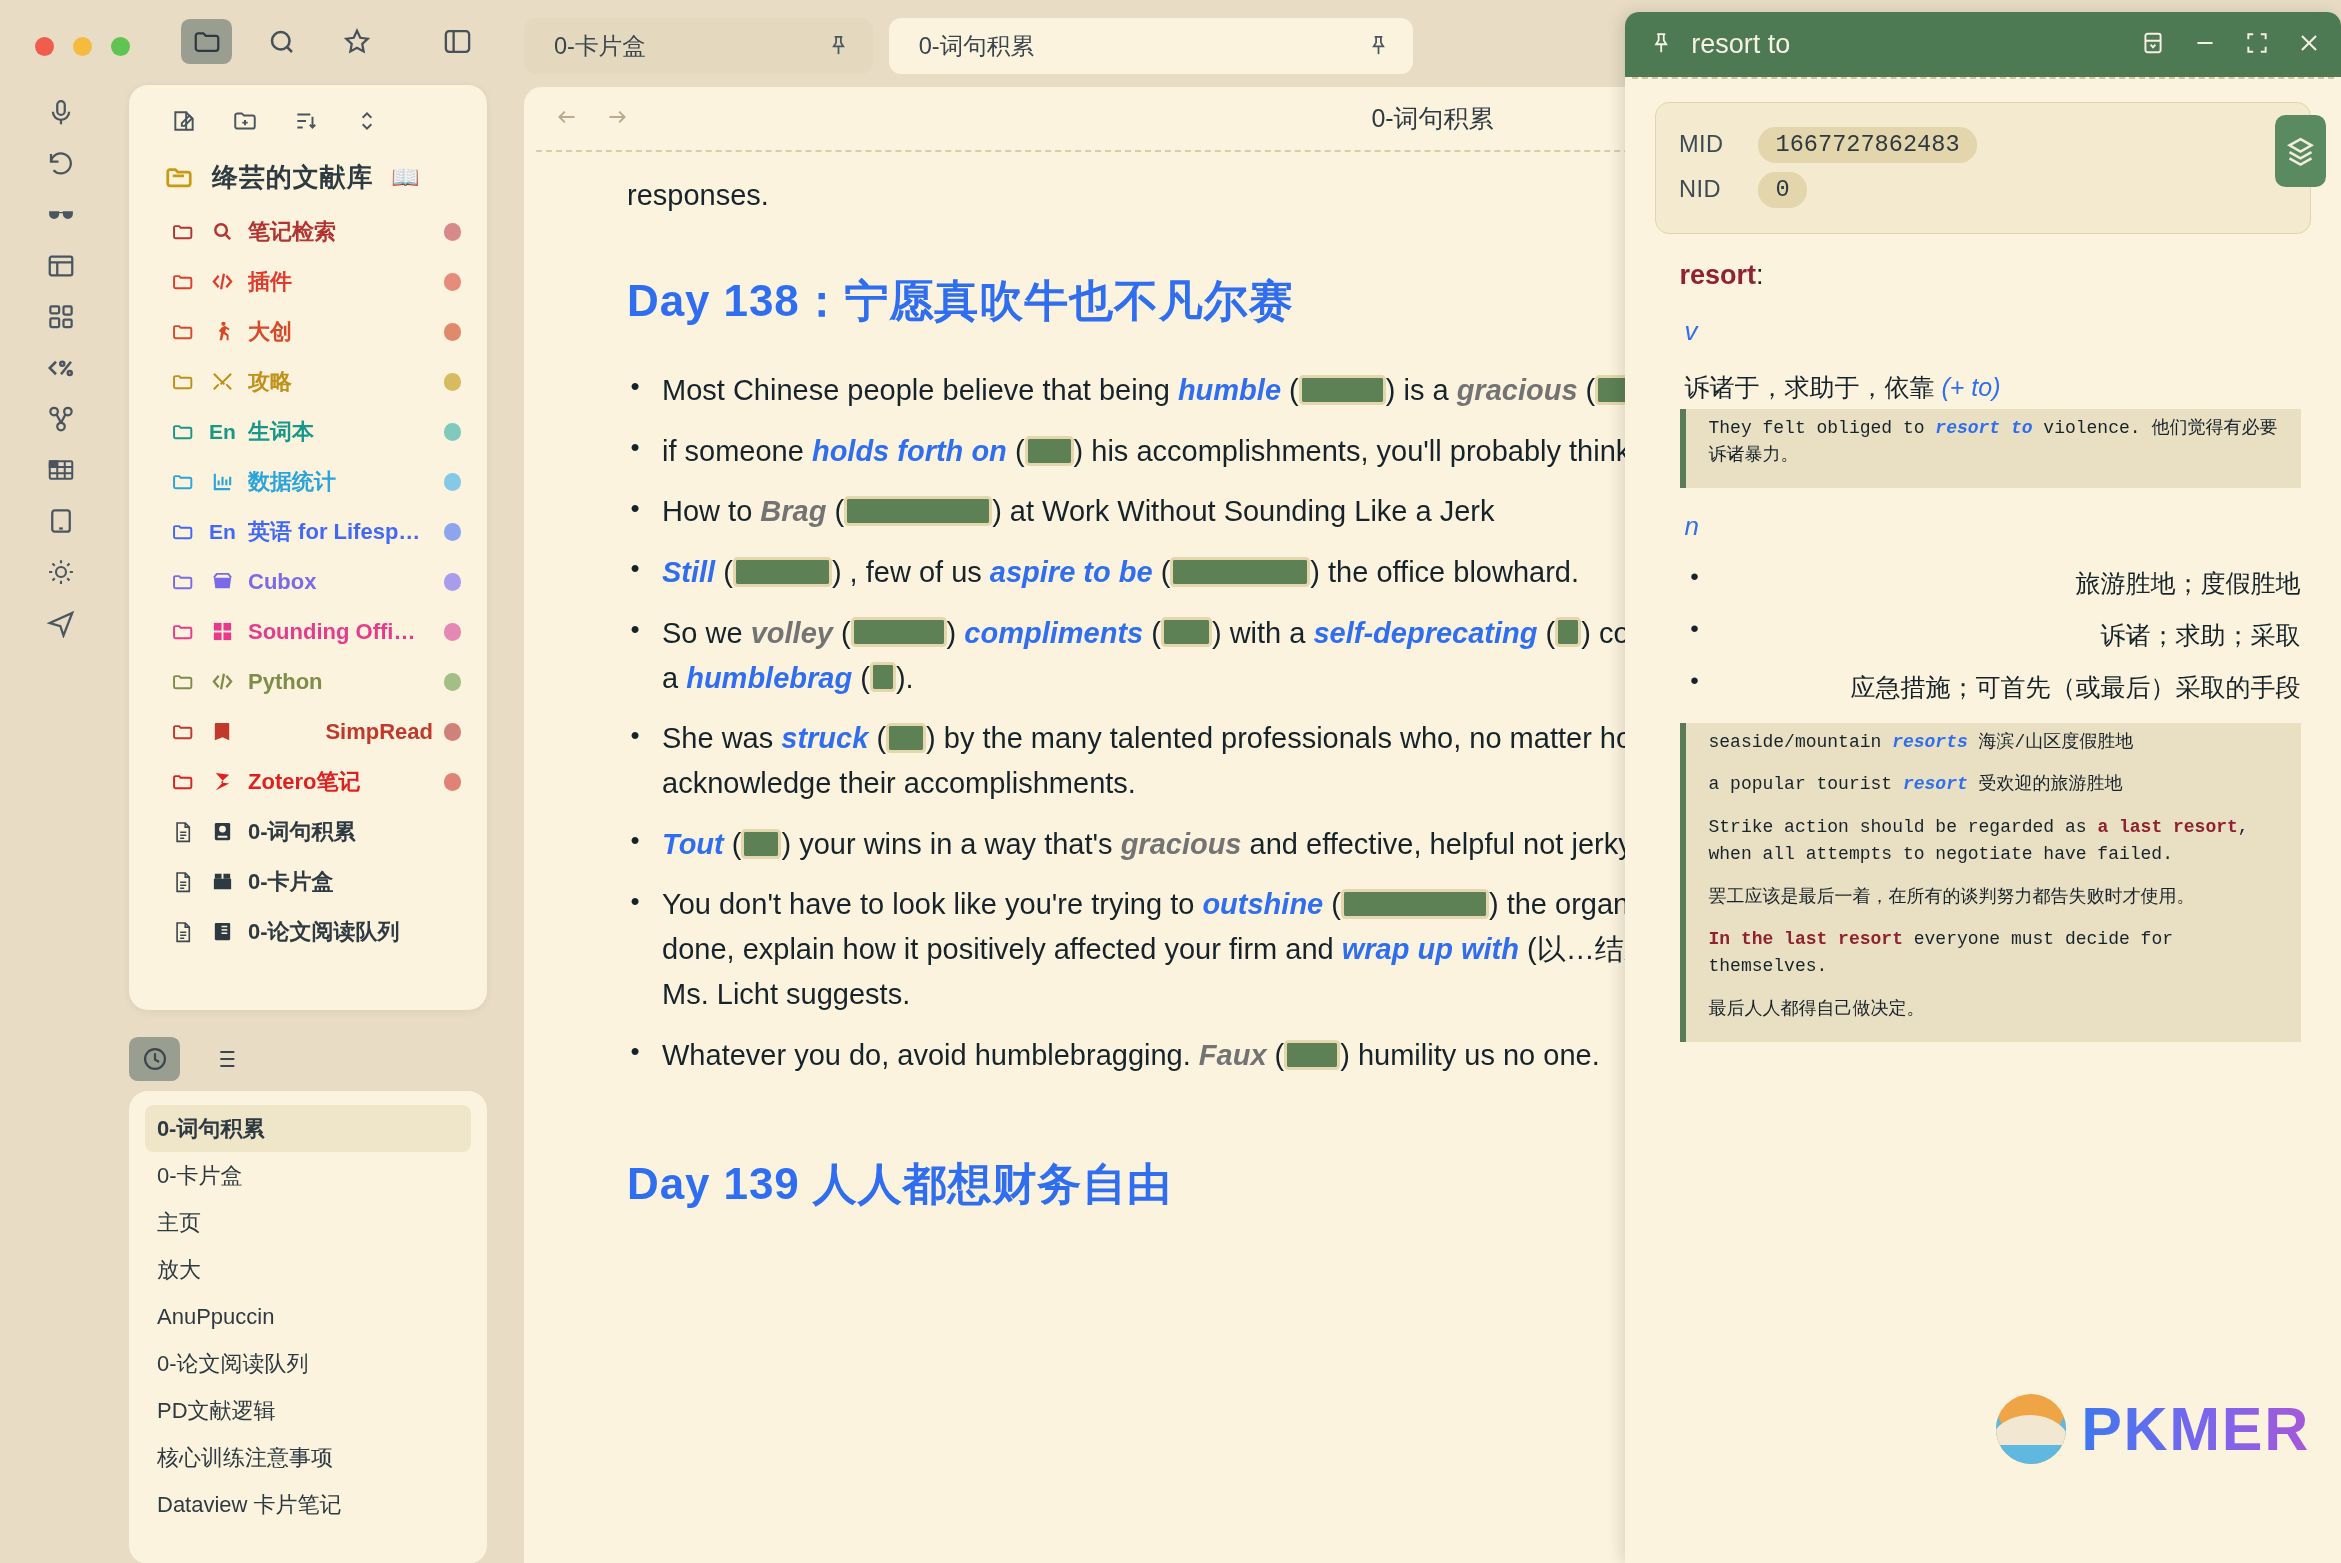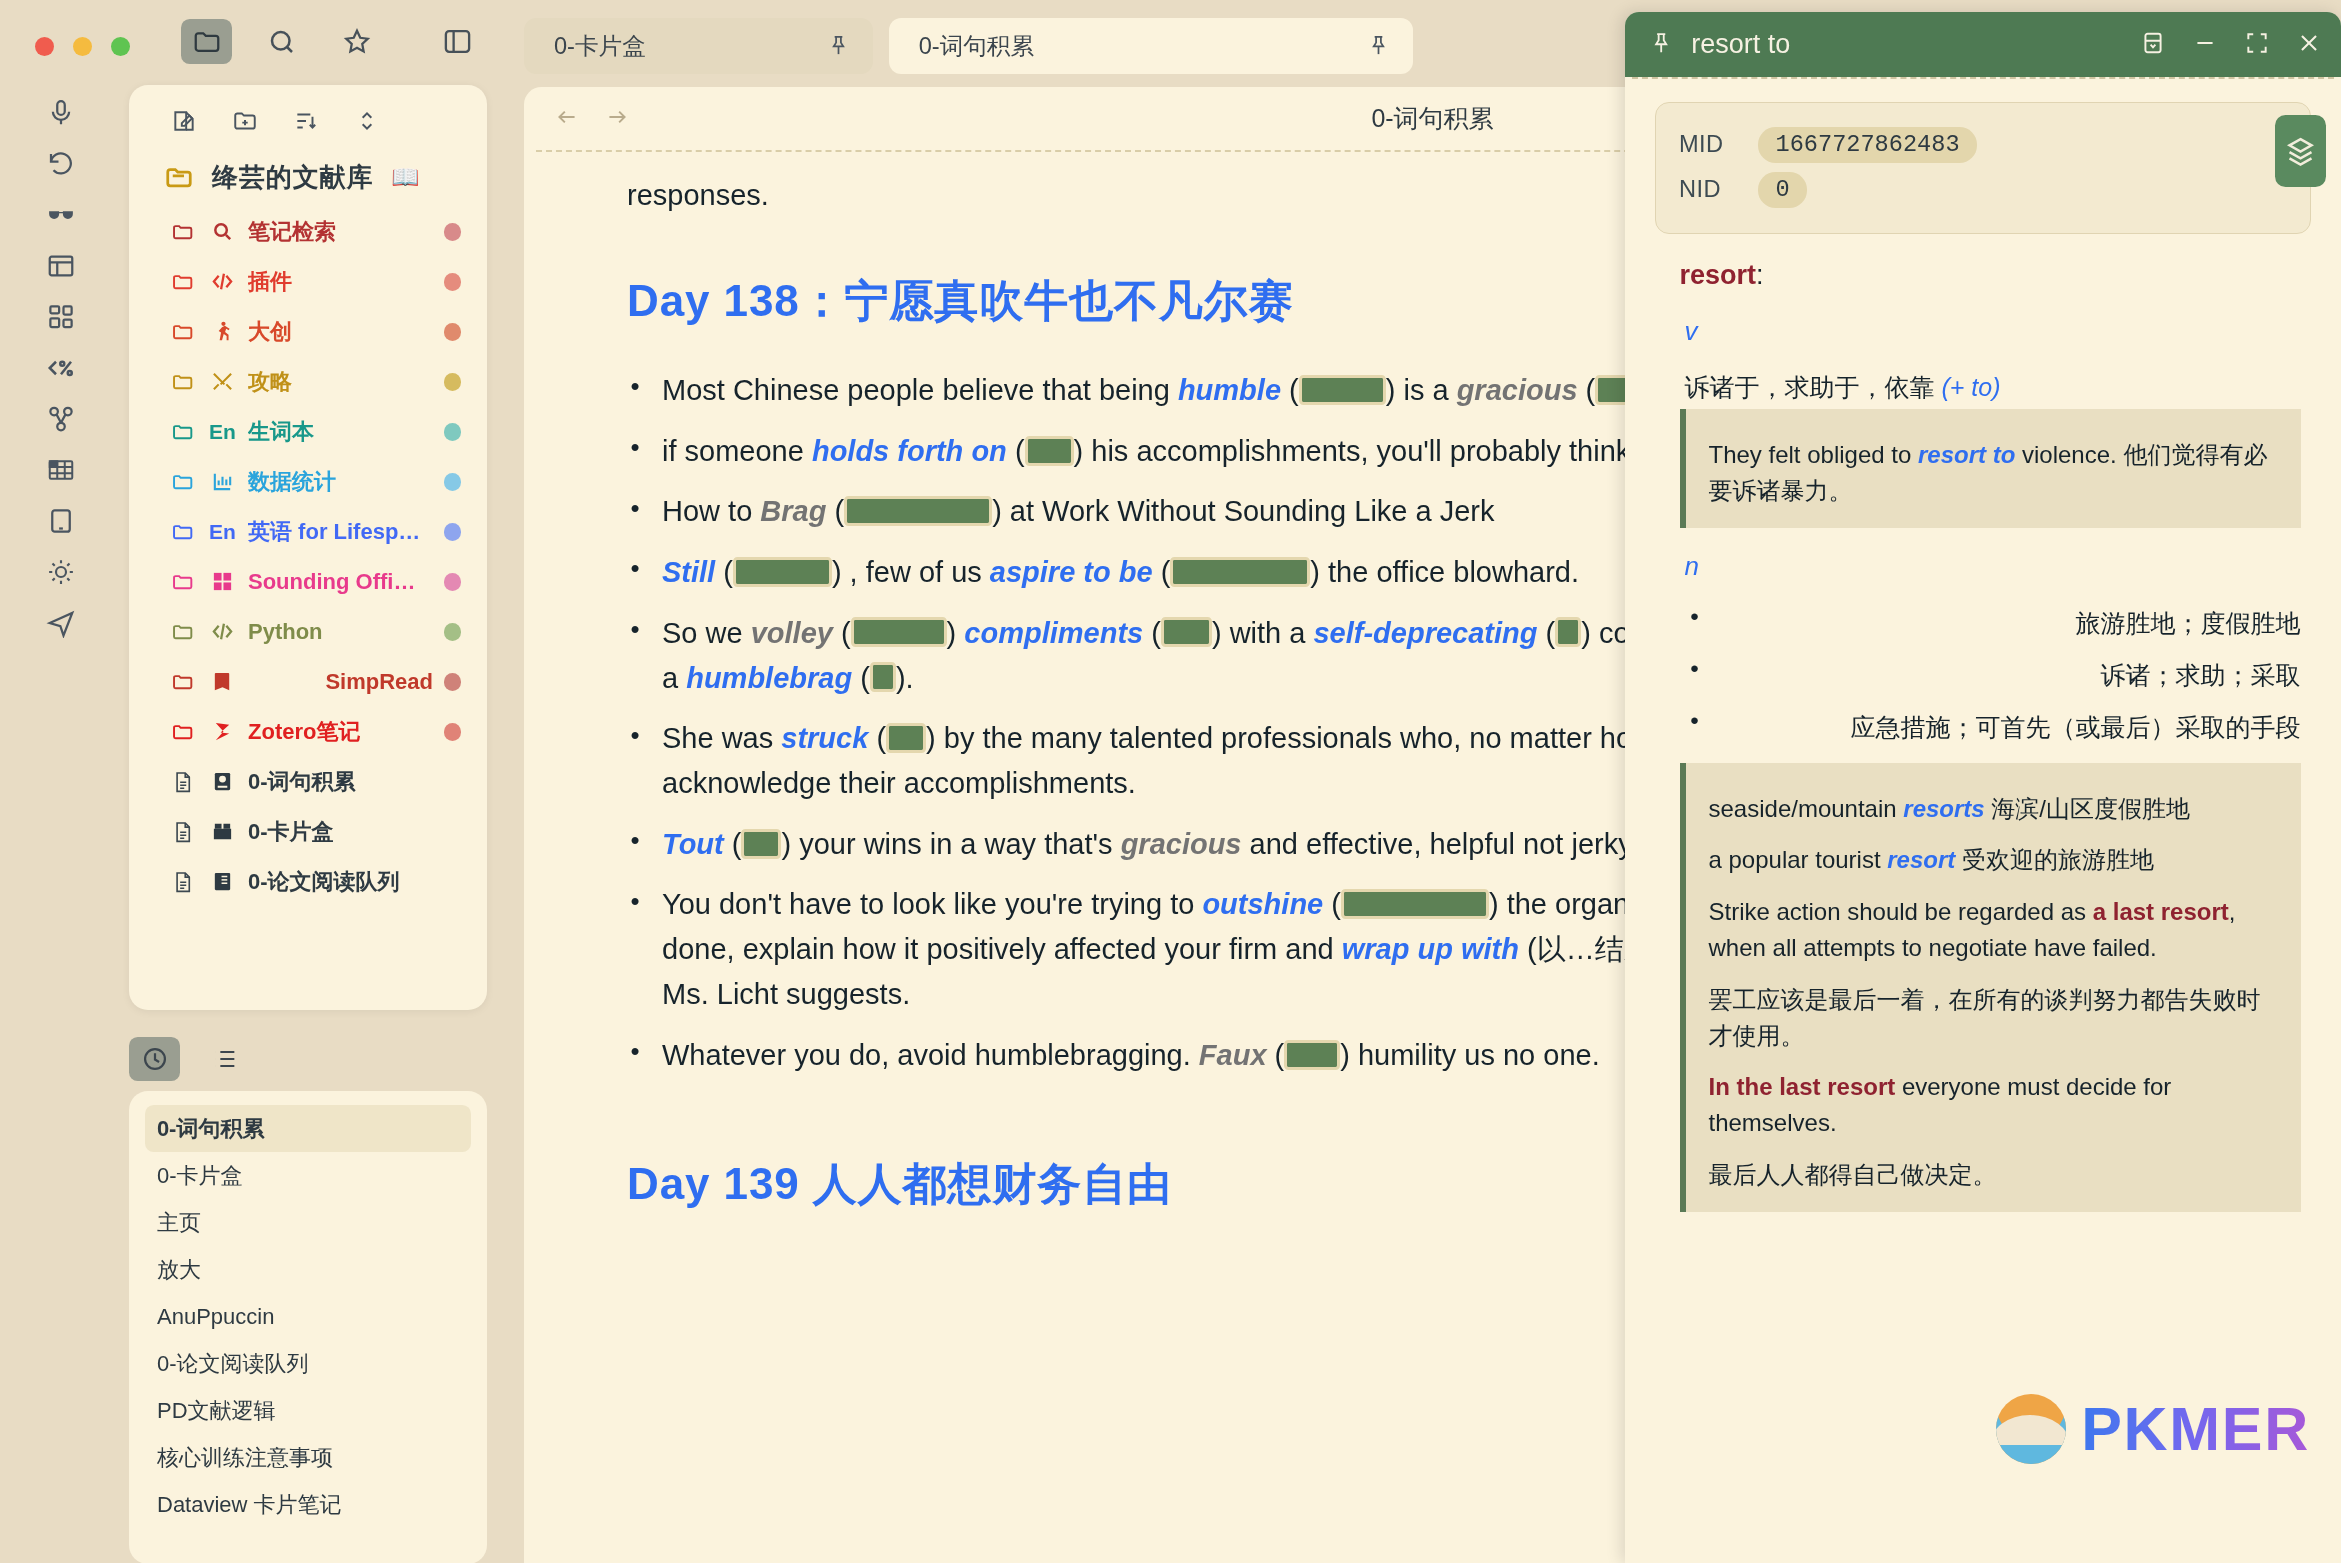--- a/index.html
+++ b/index.html
@@ -310,23 +310,23 @@
   .dict-entry { padding: 0 10.5px; }
   .word-head { font-size: 27px; color: #8f2230; font-weight: 700; margin: 12.2px 0 24.4px 14px; }
   .word-head .colon { color: #16232b; font-weight: 400; }
   .pos { font-size: 26px; color: #2f6ef0; font-style: italic; margin: 0 0 24.4px 19px; }
   .defline { font-size: 25px; color: #16232b; margin: 0 0 5px 19px; }
   .defline .cue { color: #2f6ef0; font-style: italic; }
 
   .quote {
     background: #e9dfc2;
     border-left: 6.1px solid #5b7a56;
-    padding: 28px 23px 19px 23px;
+    padding: 6px 23px 19px 23px;
     margin: 5.2px 0 23px 14px;
-    font-size: 24px; line-height: 1.5; color: #16232b;
+    font-size: 18px; line-height: 1.5; color: #16232b; font-family: Liberation Mono, monospace;
   }
   .quote p { margin-bottom: 15.7px; }
   .quote p:last-child { margin-bottom: 0; }
 
   ul.dict-list { list-style: none; margin: 0 0 15.7px 23px; padding: 0; text-align: right; }
   ul.dict-list li {
     position: relative; padding-left: 30px;
     font-size: 25px; color: #16232b; margin-bottom: 19px;
   }
   ul.dict-list li::before {
@@ -589,20 +589,35 @@
         </div>
         <div class="tree-row" style="color: rgb(65, 105, 245);">
           <span class="folder-ico">
             <svg viewBox="0 0 24 24" fill="none" stroke="currentColor" stroke-width="1.9">
               <path d="M3 7.5a1.5 1.5 0 0 1 1.5-1.5h3.5l1.5 1.7h9A1.5 1.5 0 0 1 20 9.2v7.3A1.5 1.5 0 0 1 18.5 18h-14A1.5 1.5 0 0 1 3 16.5z"></path>
             </svg>
           </span>
           <span class="type-ico">En</span>
           <span class="label">英语 for Lifesp…</span>
           <span class="bullet" style="background: rgb(142, 165, 238);"></span>
+        </div>
+        <div class="tree-row" style="color: rgb(123, 106, 232);">
+          <span class="folder-ico">
+            <svg viewBox="0 0 24 24" fill="none" stroke="currentColor" stroke-width="1.9">
+              <path d="M3 7.5a1.5 1.5 0 0 1 1.5-1.5h3.5l1.5 1.7h9A1.5 1.5 0 0 1 20 9.2v7.3A1.5 1.5 0 0 1 18.5 18h-14A1.5 1.5 0 0 1 3 16.5z"></path>
+            </svg>
+          </span>
+          <span class="type-ico">
+            <svg viewBox="0 0 24 24" fill="currentColor">
+              <path d="M3 8h18l-1.5 11h-15z"></path>
+              <path d="M3 8l3-4h12l3 4" fill="none" stroke="currentColor" stroke-width="2"></path>
+            </svg>
+          </span>
+          <span class="label">Cubox</span>
+          <span class="bullet" style="background: rgb(168, 156, 237);"></span>
         </div>
         <div class="tree-row" style="color: rgb(232, 58, 140);">
           <span class="folder-ico">
             <svg viewBox="0 0 24 24" fill="none" stroke="currentColor" stroke-width="1.9">
               <path d="M3 7.5a1.5 1.5 0 0 1 1.5-1.5h3.5l1.5 1.7h9A1.5 1.5 0 0 1 20 9.2v7.3A1.5 1.5 0 0 1 18.5 18h-14A1.5 1.5 0 0 1 3 16.5z"></path>
             </svg>
           </span>
           <span class="type-ico">
             <svg viewBox="0 0 24 24" fill="currentColor">
               <rect x="3" y="3" width="8" height="8"></rect>

